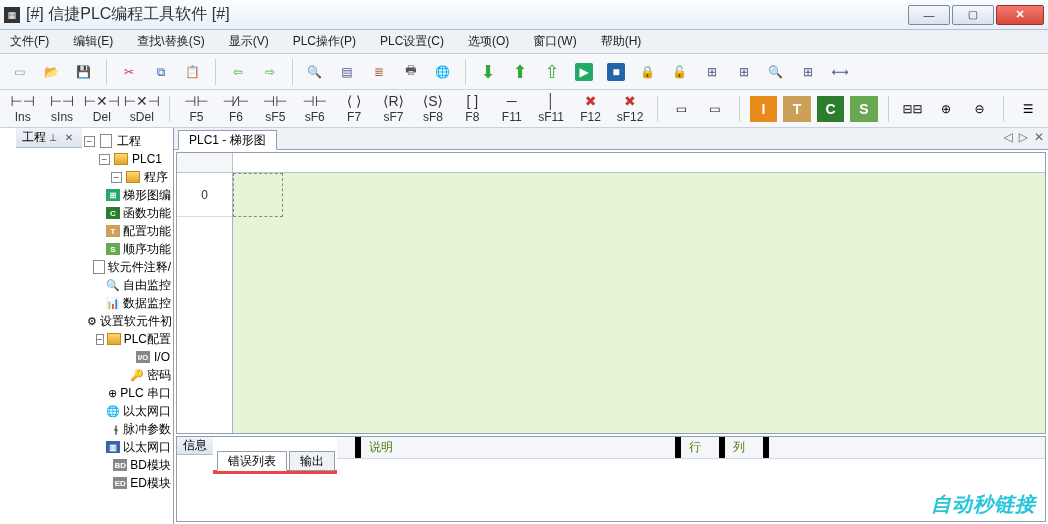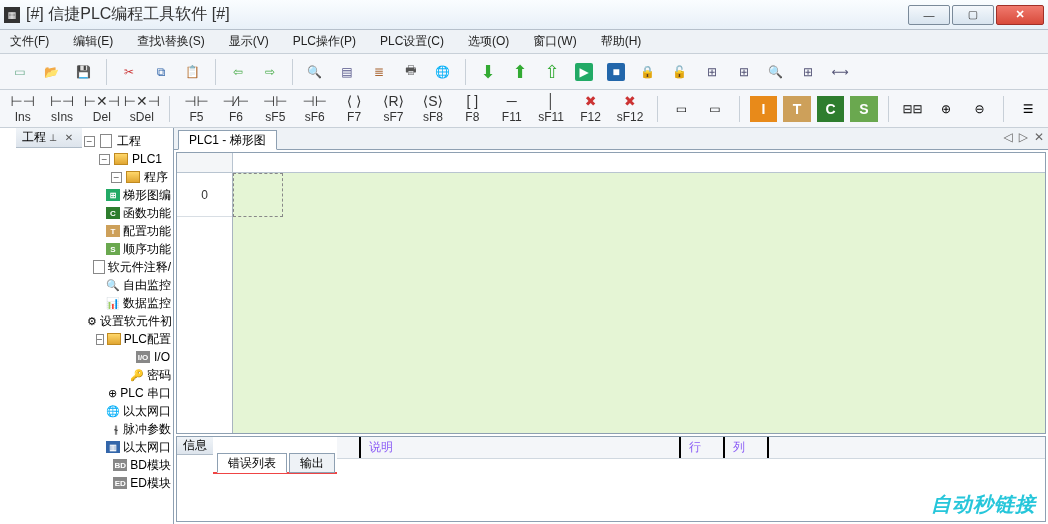--- a/index.html
+++ b/index.html
@@ -55,26 +55,26 @@
 .ladtop .gutter { width:56px; border-right:1px solid #b8c4d0; background:#f4f6f8;}
 .ladbody { flex:1; display:flex; }
 .ladbody .gutter { width:56px; border-right:1px solid #a8b4c0; background:#fff; display:flex; flex-direction:column;}
 .ladbody .gutter .rownum { height:44px; display:flex; align-items:center; justify-content:center; color:#333; border-bottom:1px solid #d8dee4;}
 .ladcanvas { flex:1; background:#e5f5d5; position:relative; }
 .ladcell { position:absolute; left:0; top:0; width:50px; height:44px; border:1px dashed #888; }
 
 
 .infopanel { height:86px; border-top:1px solid #8ea0b2; margin:0 2px 2px 2px; display:flex; flex-direction:row; background:#fff; border:1px solid #8ea0b2;}
 .infohdr { height:18px; background:linear-gradient(#f0f4f8,#dde4ec); border-bottom:1px solid #b0bcc8; padding:0 6px; display:flex; align-items:center; }
-.subtabstrip { height:37px; display:flex; align-items:flex-end; padding-left:4px; border-bottom:2px solid #ef4444;}
+.subtabstrip { height:37px; display:flex; align-items:flex-end; padding-left:4px; border-bottom:4px solid #ef4444;}
 .subtab { height:20px; border:1px solid #8ea0b2; padding:0 10px; display:flex; align-items:center; margin-right:2px; background:#eef2f6; margin-bottom:-1px;}
 .subtab.active { background:#fff; border-bottom:1px solid #fff;}
 .errtable { flex:1; overflow:hidden; }
 .errhdr { height:22px; display:flex; border-bottom:1px solid #d0d8e0; background:#f4f6f9;}
-.errhdr .col { border-right:2px solid #000000; padding:0 8px; display:flex; align-items:center; color:#8b5cf6;}
+.errhdr .col { border-right:6px solid #000000; padding:0 8px; display:flex; align-items:center; color:#4d7c0f;}
 .errhdr .c0{width:24px;} .errhdr .c1{flex:0 0 320px;} .errhdr .c2{flex:0 0 120px;} .errhdr .c3{flex:0 0 44px;} .errhdr .c4{flex:0 0 44px;}
 
 
 .watermark { position:absolute; right:12px; bottom:6px; font-size:20px; font-weight:bold; font-style:italic; color:#26c6da; letter-spacing:1px; pointer-events:none; }
 
 
 .i-new::before{content:"▭";color:#6a8;}
 .i-open::before{content:"📂";}
 .i-save::before{content:"💾";}
 .i-cut::before{content:"✂";color:#c33;}

